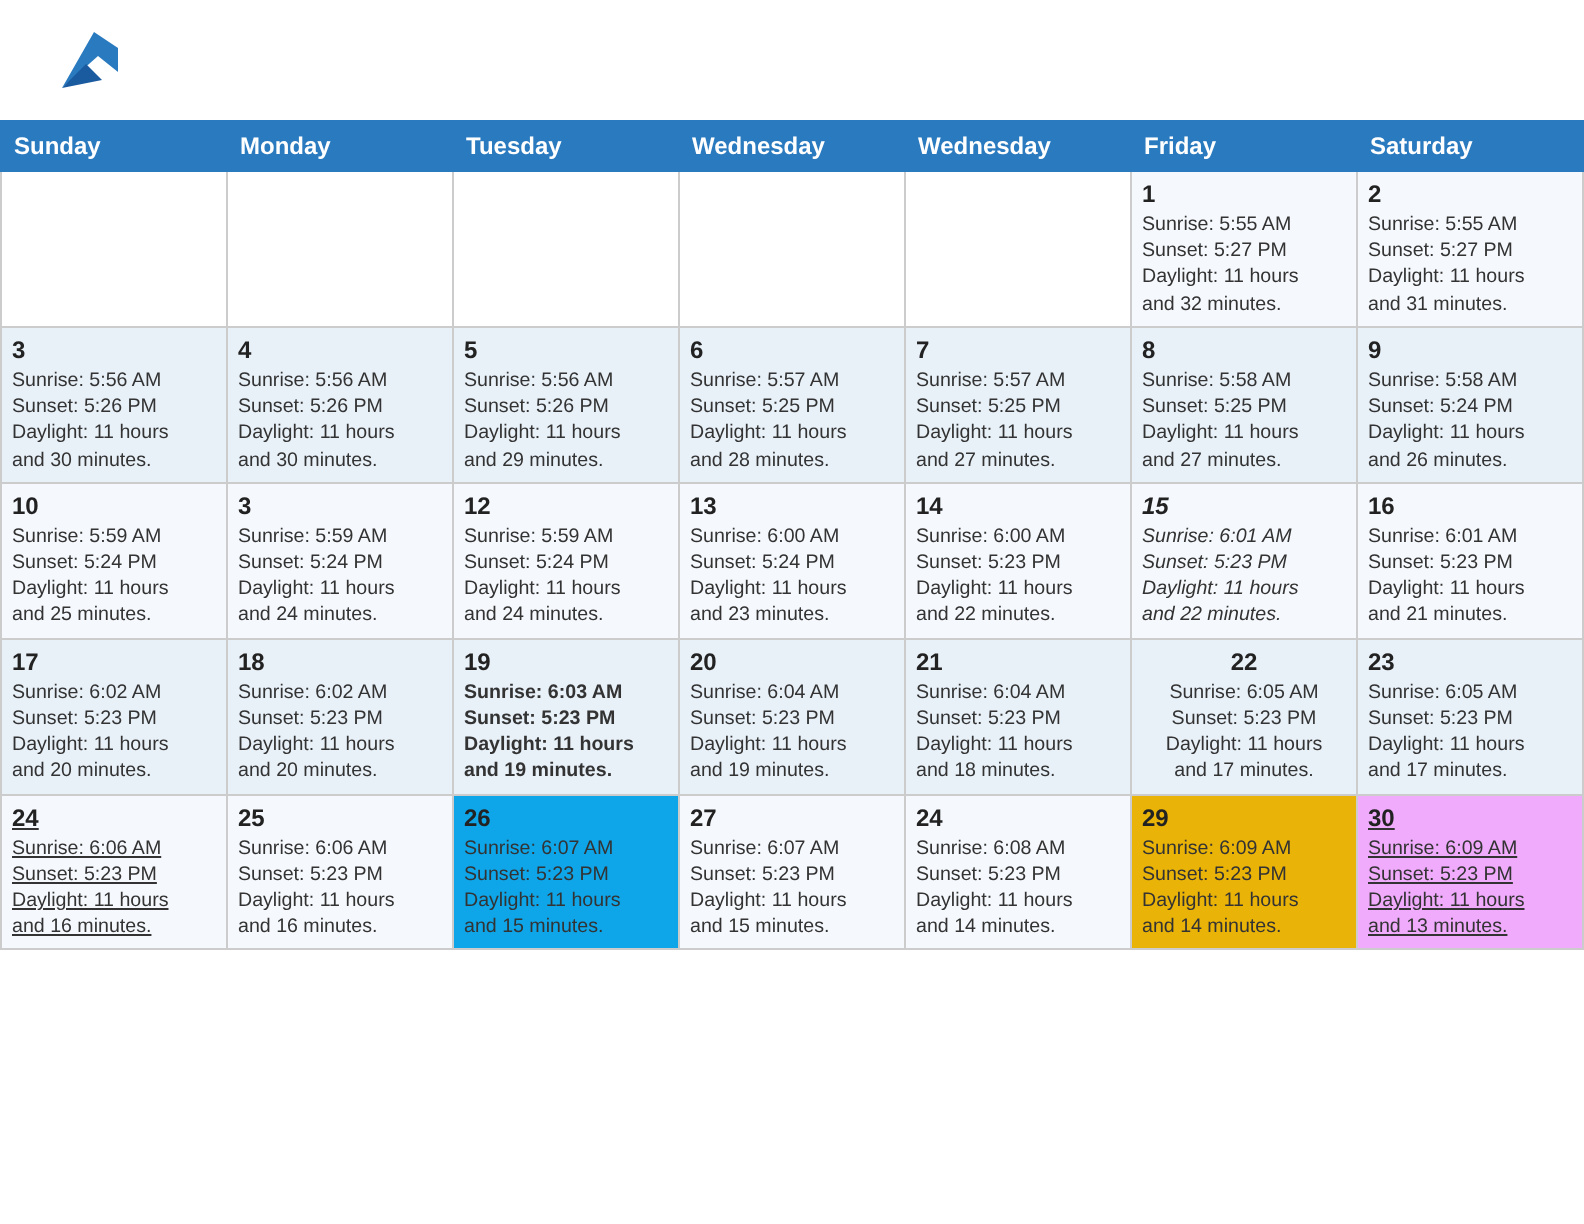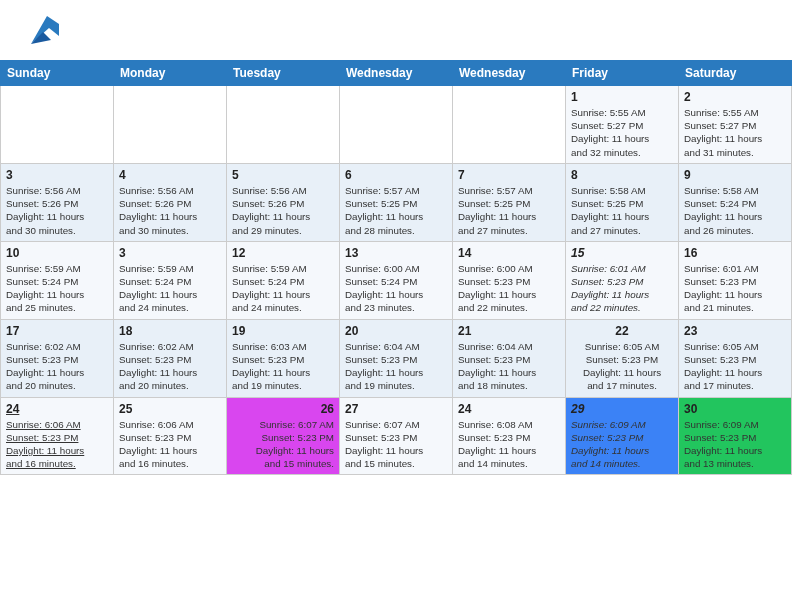--- a/index.html
+++ b/index.html
@@ -263,21 +263,21 @@
           </td>
           <td style="background: rgb(232, 240, 248);">
             <span class="day-num">18</span>
             <div class="day-info" style="white-space: pre-line;">Sunrise: 6:02 AM
 Sunset: 5:23 PM
 Daylight: 11 hours
 and 20 minutes.</div>
           </td>
           <td style="background: rgb(232, 240, 248);">
             <span class="day-num">19</span>
-            <div class="day-info" style="white-space: pre-line;">Sunrise: 6:03 AM
+            <div class="day-info" style="white-space: pre-line; font-weight: bold;">Sunrise: 6:03 AM
 Sunset: 5:23 PM
 Daylight: 11 hours
 and 19 minutes.</div>
           </td>
           <td style="background: rgb(232, 240, 248);">
             <span class="day-num">20</span>
             <div class="day-info" style="white-space: pre-line;">Sunrise: 6:04 AM
 Sunset: 5:23 PM
 Daylight: 11 hours
 and 19 minutes.</div>
@@ -312,49 +312,49 @@
 Daylight: 11 hours
 and 16 minutes.</div>
           </td>
           <td style="background: rgb(245, 248, 252);">
             <span class="day-num">25</span>
             <div class="day-info" style="white-space: pre-line;">Sunrise: 6:06 AM
 Sunset: 5:23 PM
 Daylight: 11 hours
 and 16 minutes.</div>
           </td>
-          <td style="background: #d946ef; text-align: right;">
+          <td style="background: #0ea5e9;">
             <span class="day-num">26</span>
             <div class="day-info" style="white-space: pre-line;">Sunrise: 6:07 AM
 Sunset: 5:23 PM
 Daylight: 11 hours
 and 15 minutes.</div>
           </td>
           <td style="background: rgb(245, 248, 252);">
             <span class="day-num">27</span>
             <div class="day-info" style="white-space: pre-line;">Sunrise: 6:07 AM
 Sunset: 5:23 PM
 Daylight: 11 hours
 and 15 minutes.</div>
           </td>
           <td style="background: rgb(245, 248, 252);">
             <span class="day-num">24</span>
             <div class="day-info" style="white-space: pre-line;">Sunrise: 6:08 AM
 Sunset: 5:23 PM
 Daylight: 11 hours
 and 14 minutes.</div>
           </td>
-          <td style="background: #3b82f6; font-style: italic;">
+          <td style="background: #eab308;">
             <span class="day-num">29</span>
             <div class="day-info" style="white-space: pre-line;">Sunrise: 6:09 AM
 Sunset: 5:23 PM
 Daylight: 11 hours
 and 14 minutes.</div>
           </td>
-          <td style="background: #22c55e;">
+          <td style="background: #f0abfc; text-decoration: underline;">
             <span class="day-num">30</span>
             <div class="day-info" style="white-space: pre-line;">Sunrise: 6:09 AM
 Sunset: 5:23 PM
 Daylight: 11 hours
 and 13 minutes.</div>
           </td>
         </tr>
       </tbody>
   </table>
 </div>

